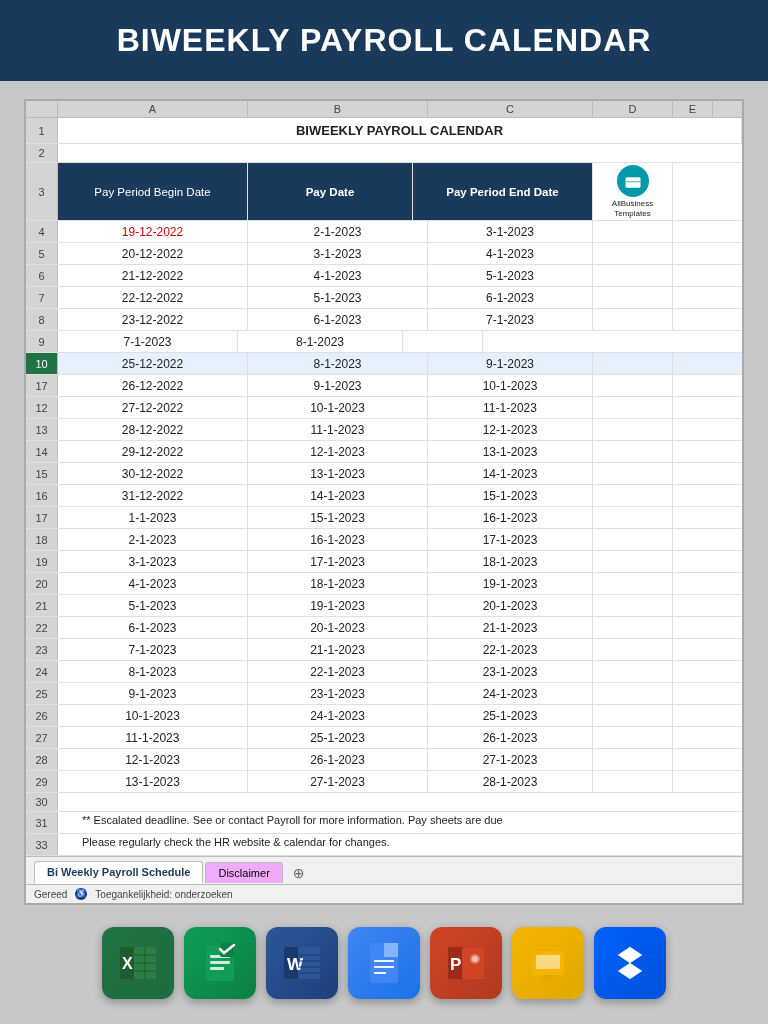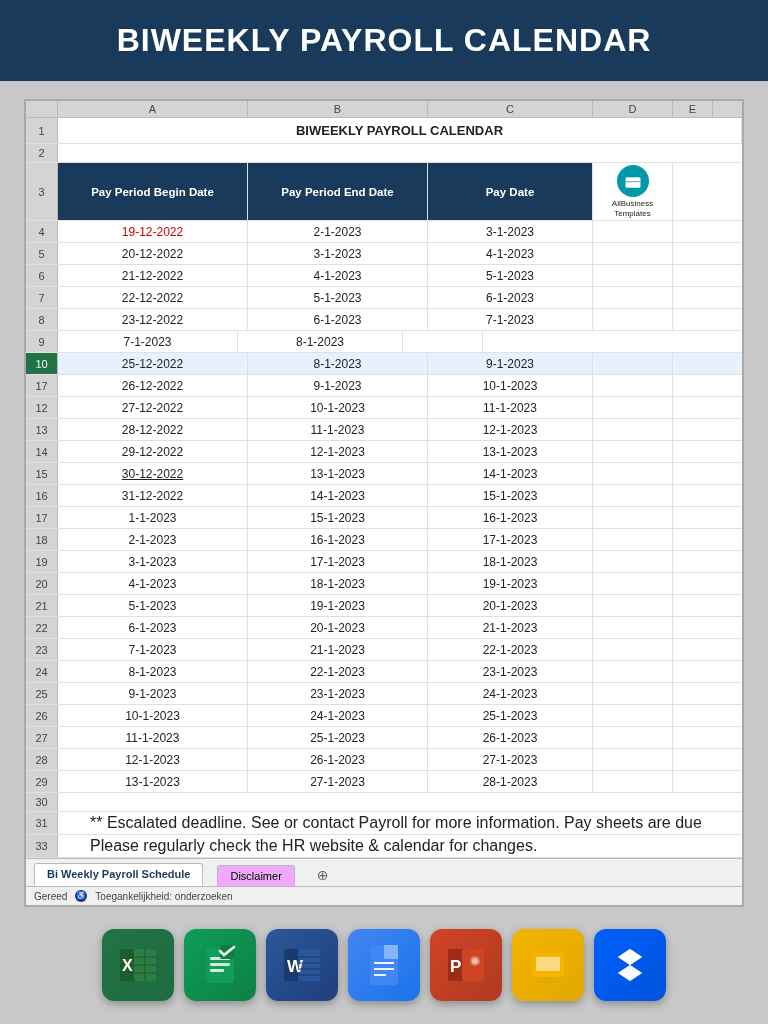--- a/index.html
+++ b/index.html
@@ -161,34 +161,33 @@
       color: #222;
       line-height: 1.2;
     }
 
     .red-text {
       color: #cc0000;
     }
 
     
     .note-cell {
-      font-size: 16px;
+      font-size: 11px;
       color: #222;
       padding: 2px 24px;
-      margin-left: 8px;
     }
 
     
     .ss-tabs {
       background: #f0f0f0;
       border-top: 1px solid #bbb;
       display: flex;
-      align-items: flex-end;
+      align-items: center;
       padding: 4px 8px 0 8px;
-      gap: 14px;
+      gap: 2px;
     }
     .ss-tab {
       padding: 4px 12px;
       font-size: 11px;
       border: 1px solid #bbb;
       border-bottom: none;
       border-radius: 3px 3px 0 0;
       cursor: pointer;
       background: #f0abfc;
     }
@@ -288,23 +287,23 @@
       <div class="ss-cell title-cell" style="flex:1; font-weight:bold; font-size:13px; justify-content:center;">BIWEEKLY PAYROLL CALENDAR</div>
     </div>
 
     <div class="ss-row empty-row" style="min-height:10px;">
       <div class="row-num">2</div>
       <div style="flex:1;"></div>
     </div>
 
     <div class="ss-row header-row" style="min-height:30px;">
       <div class="row-num">3</div>
-      <div class="ss-cell col-a" style="background:#1a3a5c; color:white; font-weight:bold; font-size:11.5px; justify-content:center;">Pay Period Begin Date</div>
+      <div class="ss-cell col-a" style="background:#1a3a5c; color:white; font-weight:normal; font-size:11.5px; justify-content:center;">Pay Period Begin Date</div>
+      <div class="ss-cell col-c" style="background:#1a3a5c; color:white; font-weight:bold; font-size:11.5px; justify-content:center;">Pay Date</div>
       <div class="ss-cell col-b" style="background:#1a3a5c; color:white; font-weight:bold; font-size:11.5px; justify-content:center;">Pay Period End Date</div>
-      <div class="ss-cell col-c" style="background:#1a3a5c; color:white; font-weight:bold; font-size:11.5px; justify-content:center;">Pay Date</div>
       <div class="logo-cell-container">
         <div class="logo-icon">
           <svg viewBox="0 0 24 24">
             <rect x="2" y="7" width="20" height="14" rx="2" fill="white"></rect>
             <path d="M8 7V5a2 2 0 0 1 4 0v2" stroke="#0099aa" stroke-width="1.5" fill="none"></path>
             <line x1="2" y1="13" x2="22" y2="13" stroke="#0099aa" stroke-width="1"></line>
           </svg>
         </div>
         <div class="logo-text">
           <span>AllBusiness</span><br><span>Templates</span>
@@ -384,21 +383,21 @@
   </div>
         <div class="ss-row">
     <div class="row-num">14</div>
     <div class="ss-cell col-a" style="justify-content:center;">29-12-2022</div>
     <div class="ss-cell col-b" style="justify-content:center;">12-1-2023</div>
     <div class="ss-cell col-c" style="justify-content:center;">13-1-2023</div>
     <div class="ss-cell" style="width:80px;min-width:80px;"></div>
   </div>
         <div class="ss-row">
     <div class="row-num">15</div>
-    <div class="ss-cell col-a" style="justify-content:center;text-decoration:underline;">30-12-2022</div>
+    <div class="ss-cell col-a" style="justify-content:center;">30-12-2022</div>
     <div class="ss-cell col-b" style="justify-content:center;">13-1-2023</div>
     <div class="ss-cell col-c" style="justify-content:center;">14-1-2023</div>
     <div class="ss-cell" style="width:80px;min-width:80px;"></div>
   </div>
         <div class="ss-row">
     <div class="row-num">16</div>
     <div class="ss-cell col-a" style="justify-content:center;">31-12-2022</div>
     <div class="ss-cell col-b" style="justify-content:center;">14-1-2023</div>
     <div class="ss-cell col-c" style="justify-content:center;">15-1-2023</div>
     <div class="ss-cell" style="width:80px;min-width:80px;"></div>

